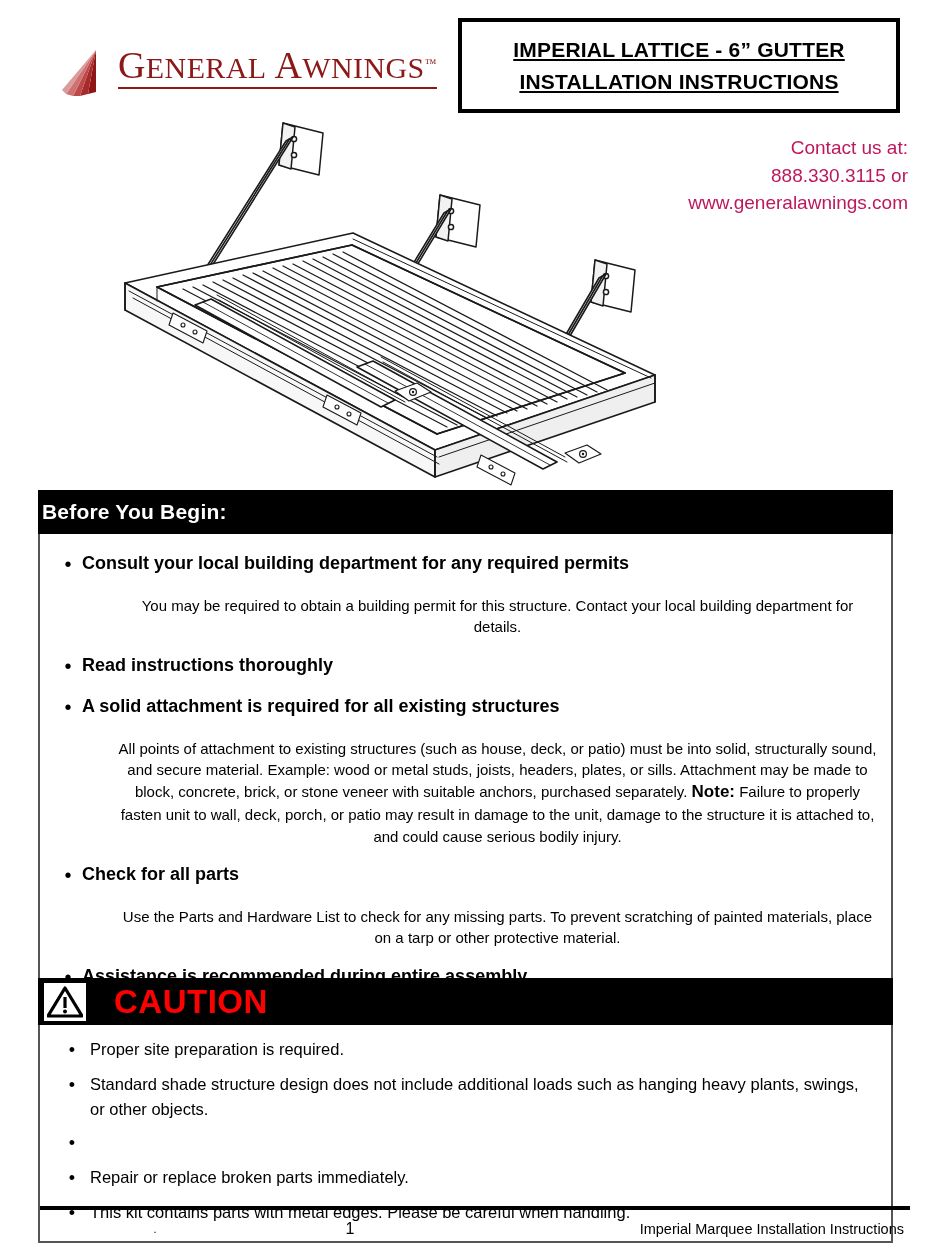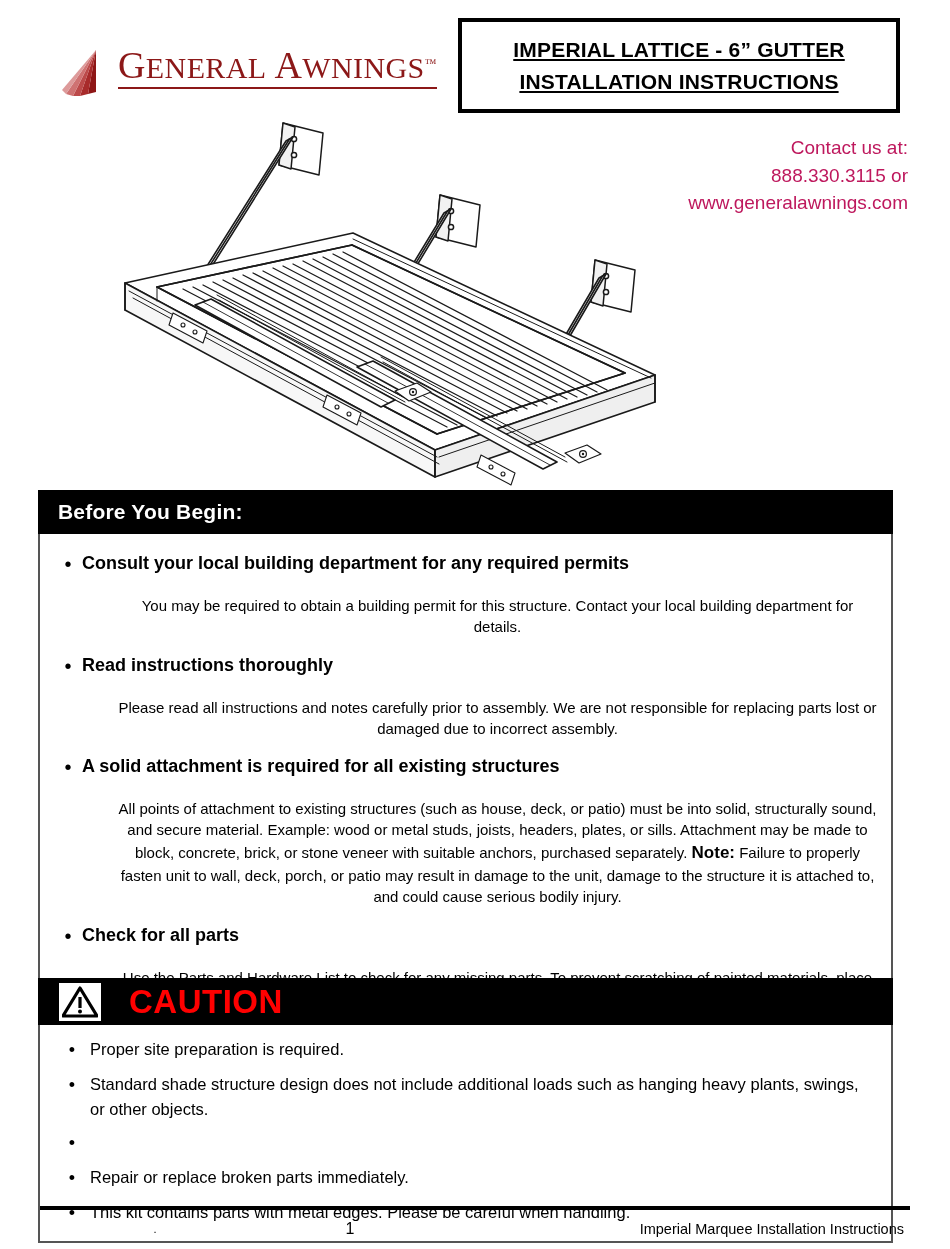--- a/index.html
+++ b/index.html
@@ -111,21 +111,21 @@
     position: absolute;
     left: 38px;
     width: 855px;
     box-sizing: border-box;
   }
   .section-bar {
     background: #000000;
     height: 44px;
     display: flex;
     align-items: center;
-    padding-left: 20px;
+    padding-left: 4px;
     box-sizing: border-box;
   }
   .section-bar-label {
     color: #ffffff;
     font-size: 21px;
     font-weight: bold;
     letter-spacing: 0.2px;
   }
   .section-body {
     border: 2px solid #555555;
@@ -171,21 +171,21 @@
     font-size: 17px;
   }
 
   
   #caution-section { top: 978px; }
   #caution-bar {
     background: #000000;
     height: 47px;
     display: flex;
     align-items: center;
-    padding-left: 21px;
+    padding-left: 6px;
     box-sizing: border-box;
   }
   #caution-icon {
     width: 42px;
     height: 38px;
     background: #ffffff;
     display: flex;
     align-items: center;
     justify-content: center;
     flex: 0 0 42px;
@@ -408,21 +408,20 @@
         <span class="bullet-head">Consult your local building department for any required permits</span>
       </div>
       <div class="bullet-sub">You may be required to obtain a building permit for this structure. Contact your local building department for details.</div>
     </div>
 
     <div class="bullet-group">
       <div class="bullet-row">
         <span class="bullet-dot">•</span>
         <span class="bullet-head">Read instructions thoroughly</span>
       </div>
-      <div class="bullet-sub">Please read all instructions and notes carefully prior to assembly. We are not responsible for replacing parts lost or damaged due to incorrect assembly.</div>
     </div>
 
     <div class="bullet-group">
       <div class="bullet-row">
         <span class="bullet-dot">•</span>
         <span class="bullet-head">A solid attachment is required for all existing structures</span>
       </div>
       <div class="bullet-sub"><span>All points of attachment to existing structures (such as house, deck, or patio) must be into solid, structurally sound, and secure material. Example: wood or metal studs, joists, headers, plates, or sills. Attachment may be made to block, concrete, brick, or stone veneer with suitable anchors, purchased separately. </span><span class="note-strong">Note:</span><span> Failure to properly fasten unit to wall, deck, porch, or patio may result in damage to the unit, damage to the structure it is attached to, and could cause serious bodily injury.</span></div>
     </div>
 

